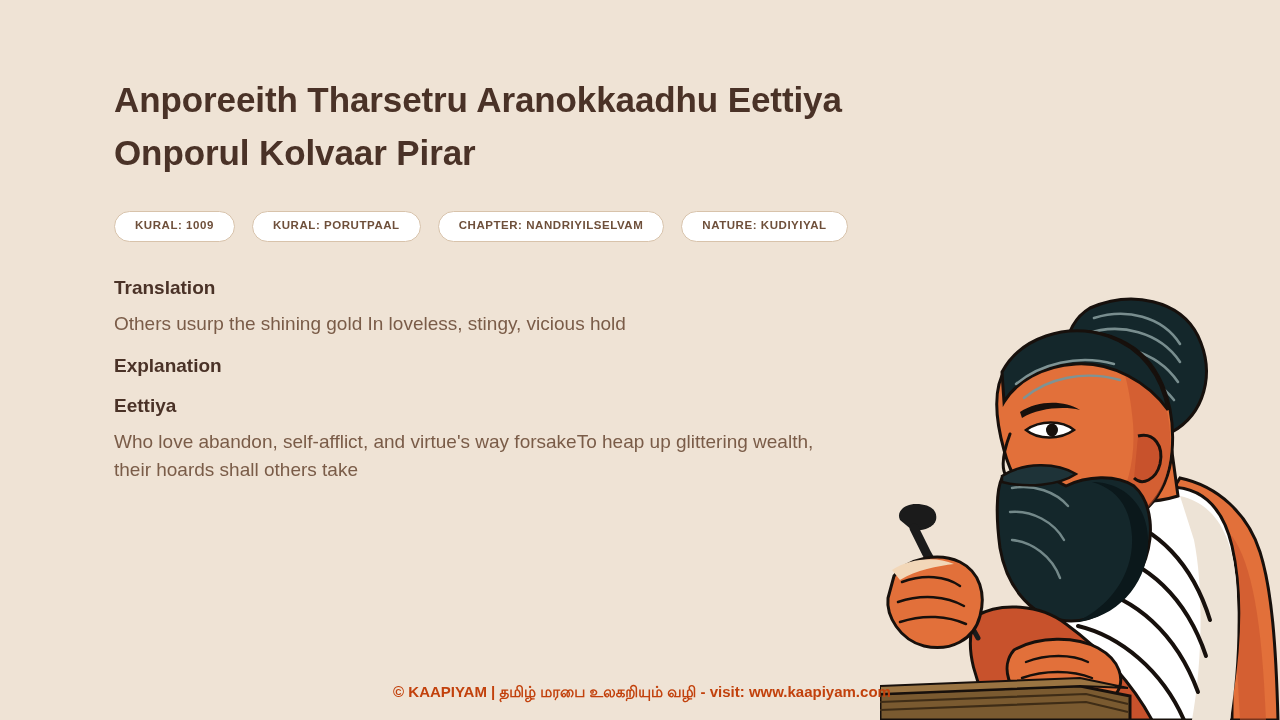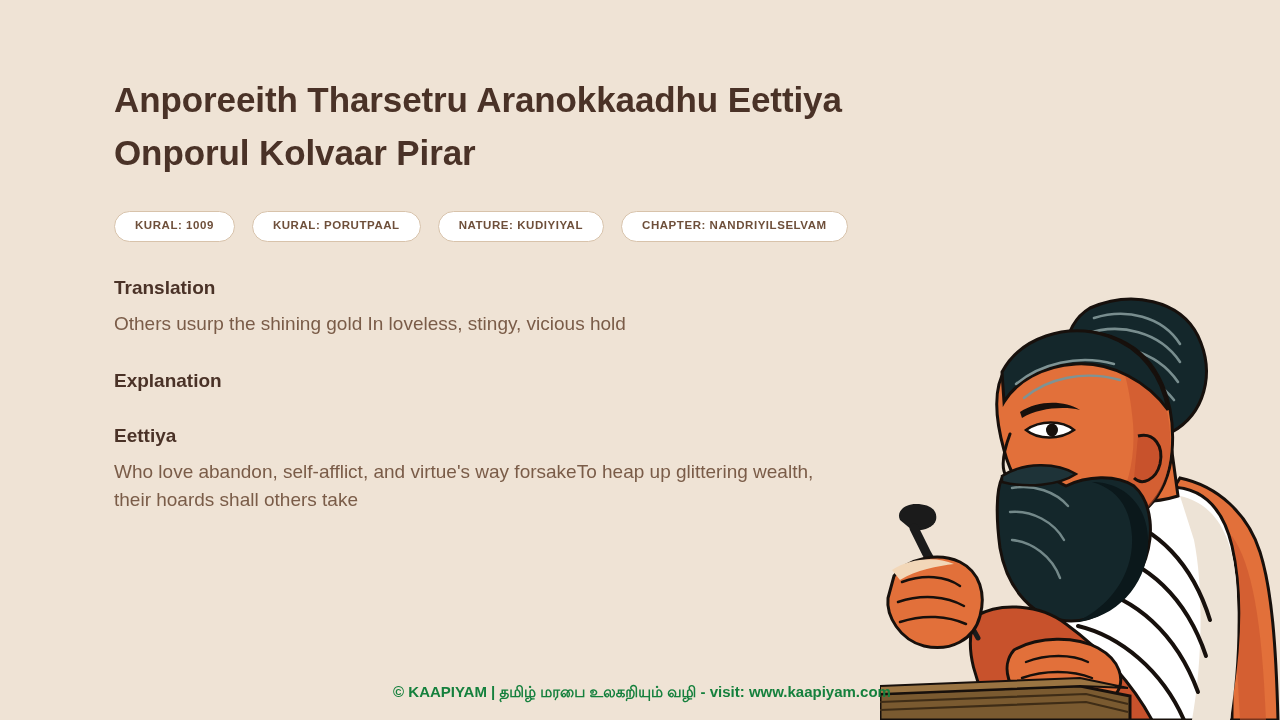--- a/index.html
+++ b/index.html
@@ -56,21 +56,21 @@
     border-radius: 999px;
     padding: 8px 20px 9px 20px;
     font-size: 11.5px;
     font-weight: bold;
     letter-spacing: 0.55px;
     color: #6E4F3A;
     white-space: nowrap;
     line-height: 1;
   }
 
-  .section { margin-top: 33px; }
+  .section { margin-top: 18px; }
   .section.first { margin-top: 35px; }
 
   .section-label {
     font-size: 19px;
     font-weight: bold;
     color: #4A3227;
     margin-bottom: 11px;
   }
 
   .section-text {
@@ -82,21 +82,21 @@
 
   
   #footer {
     position: absolute;
     left: 4px;
     right: 0;
     bottom: 17px;
     text-align: center;
     font-size: 15px;
     font-weight: bold;
-    color: #15803d;
+    color: #c2410c;
     z-index: 6;
   }
 
   
   #illustration {
     position: absolute;
     right: 0;
     bottom: 0;
     width: 400px;
     height: 430px;
@@ -110,22 +110,22 @@
 
 <div id="card">
 
   <div id="content">
 
     <h1 id="kural-title">Anporeeith Tharsetru Aranokkaadhu Eettiya Onporul Kolvaar Pirar</h1>
 
     <div id="badge-row">
       <span class="badge">KURAL: 1009</span>
       <span class="badge">KURAL: PORUTPAAL</span>
+      <span class="badge">CHAPTER: NANDRIYILSELVAM</span>
       <span class="badge">NATURE: KUDIYIYAL</span>
-      <span class="badge">CHAPTER: NANDRIYILSELVAM</span>
     </div>
 
     <div class="section first">
       <div class="section-label">Translation</div>
       <div class="section-text">Others usurp the shining gold In loveless, stingy, vicious hold</div>
     </div>
 
     <div class="section">
       <div class="section-label">Explanation</div>
     </div>

